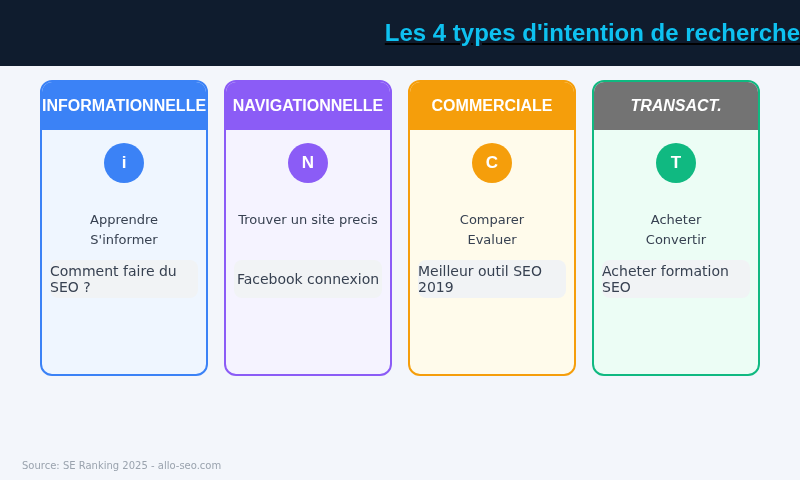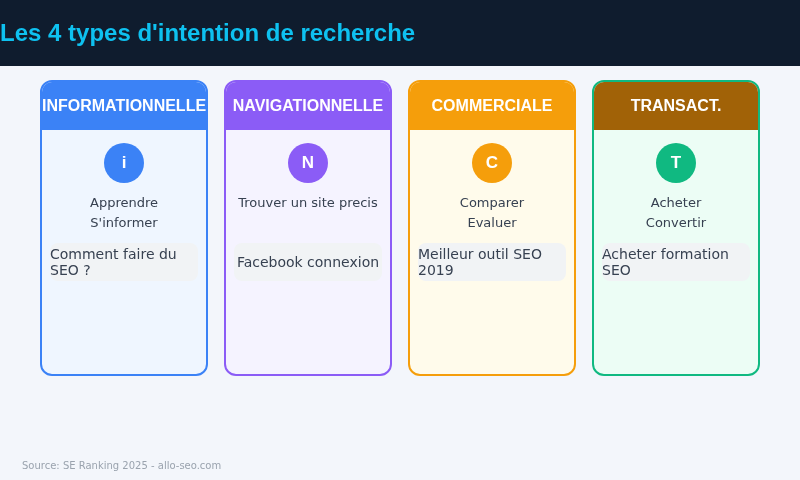--- a/index.html
+++ b/index.html
@@ -5,21 +5,21 @@
   html, body { margin: 0; padding: 0; }
   body {
     width: 800px; height: 480px; overflow: hidden;
     background: #f3f6fb;
     font-family: "DejaVu Sans", sans-serif;
     position: relative;
   }
   .header {
     position: absolute; left: 0; top: 0; width: 800px; height: 66px;
     background: #0f1c2e;
-    display: flex; align-items: center; justify-content: flex-start;
+    display: flex; align-items: center; justify-content: flex-end; text-decoration: underline;
   }
   .header h1 {
     margin: 0; color: #0ec1f0;
     font-family: "Liberation Sans", sans-serif;
     font-weight: bold; font-size: 24px;
   }
   .card {
     position: absolute; top: 80px; width: 164px; height: 292px;
     border: 2px solid; border-radius: 12px; overflow: hidden;
   }
@@ -27,21 +27,21 @@
     height: 48px; display: flex; align-items: center; justify-content: center;
     color: #fff; font-family: "Liberation Sans", sans-serif; font-weight: bold; font-size: 16px;
   }
   .badge {
     width: 40px; height: 40px; border-radius: 50%;
     margin: 13px auto 0; color: #fff;
     display: flex; align-items: center; justify-content: center;
     font-family: "Liberation Sans", sans-serif; font-weight: bold; font-size: 17px;
   }
   .desc {
-    margin-top: 10px; text-align: center; color: #374151;
+    margin-top: 27px; text-align: center; color: #374151;
     font-size: 13px; line-height: 20px; height: 40px;
   }
   .ex {
     margin: 10px 8px 0; height: 38px; border-radius: 8px; background: #f1f3f5;
     display: flex; align-items: center; justify-content: center;
     color: #374151; font-size: 14px;
   }
   .source {
     position: absolute; left: 22px; top: 460px; font-size: 10px; color: #9aa3ae;
   }
@@ -77,21 +77,21 @@
   <div class="card-head" style="background:#f59e0b;">COMMERCIALE</div>
   <div class="badge" style="background:#f59e0b;">C</div>
   <div class="desc">
     <div>Comparer</div>
     <div>Evaluer</div>
   </div>
   <div class="ex">Meilleur outil SEO 2019</div>
 </div>
 
 <div class="card" style="left:592px;border-color:#10b981;background:#ecfdf5;">
-  <div class="card-head" style="background:#a16207;">TRANSACT.</div>
+  <div class="card-head" style="background:#737373;font-style:italic;">TRANSACT.</div>
   <div class="badge" style="background:#10b981;">T</div>
   <div class="desc">
     <div>Acheter</div>
     <div>Convertir</div>
   </div>
   <div class="ex">Acheter formation SEO</div>
 </div>
 
 <div class="source">Source: SE Ranking 2025 - allo-seo.com</div>
 

